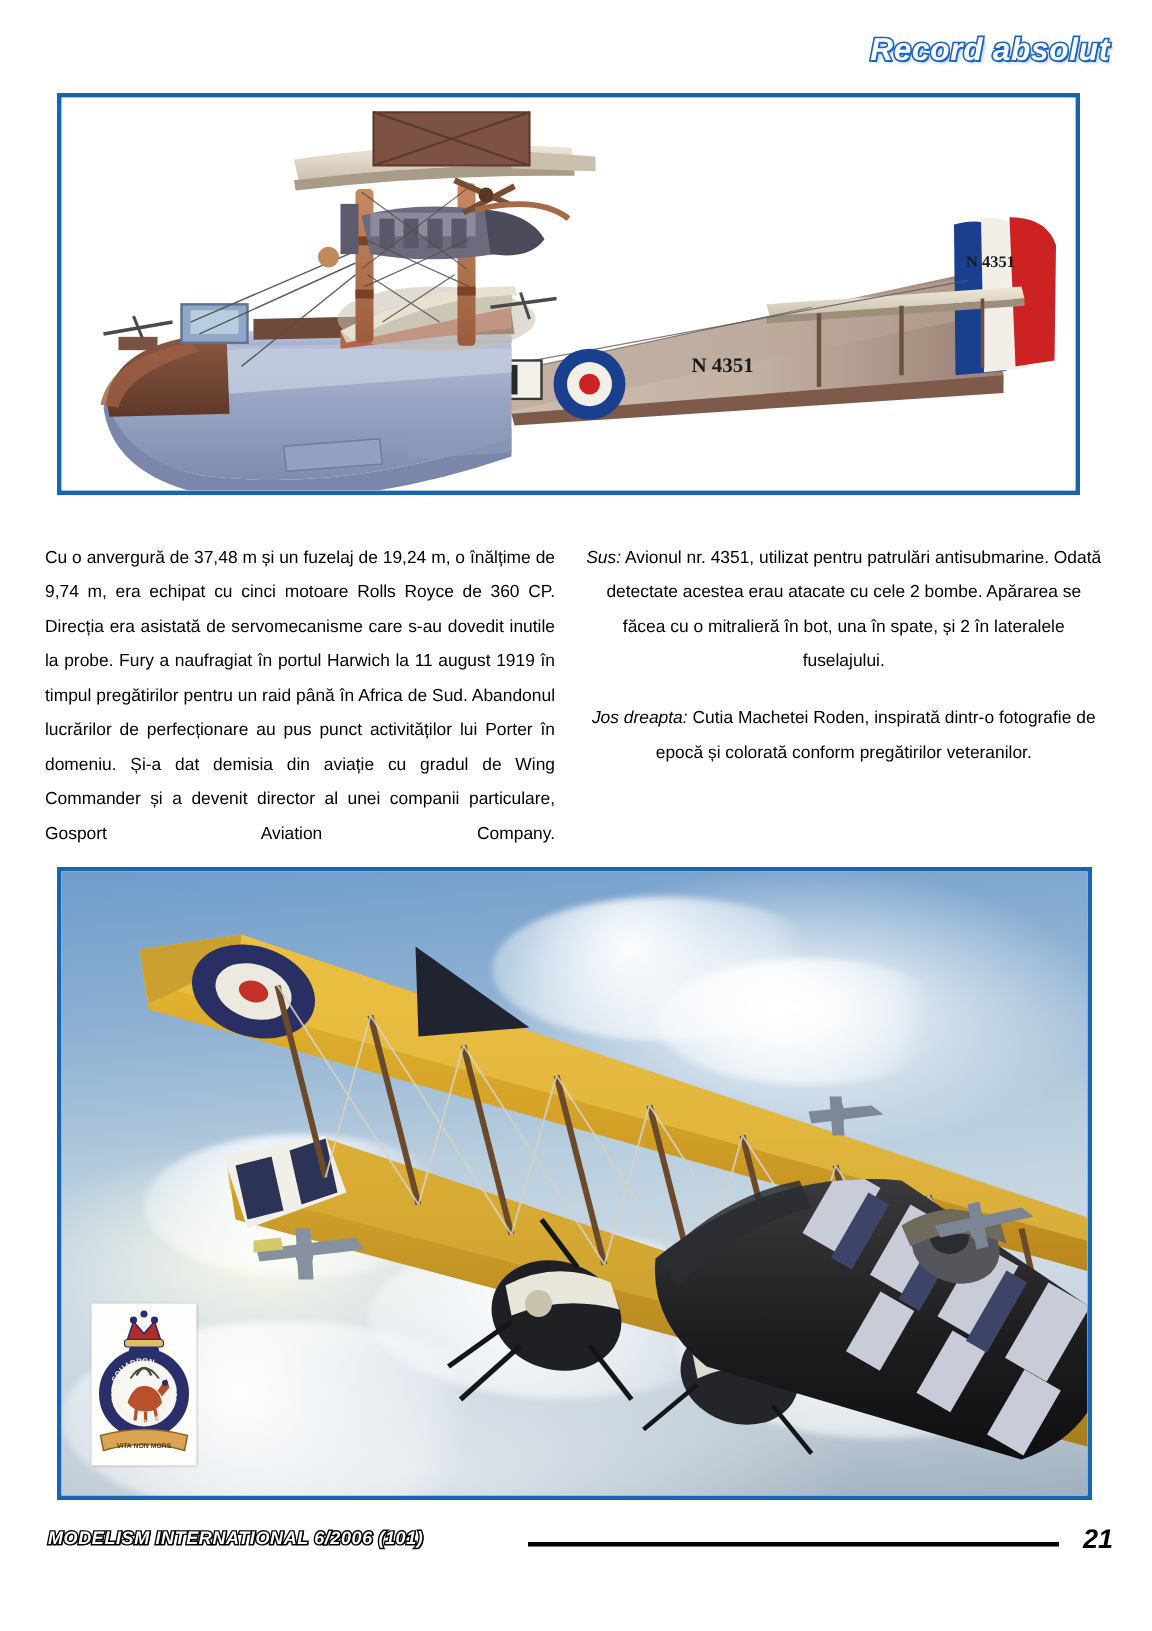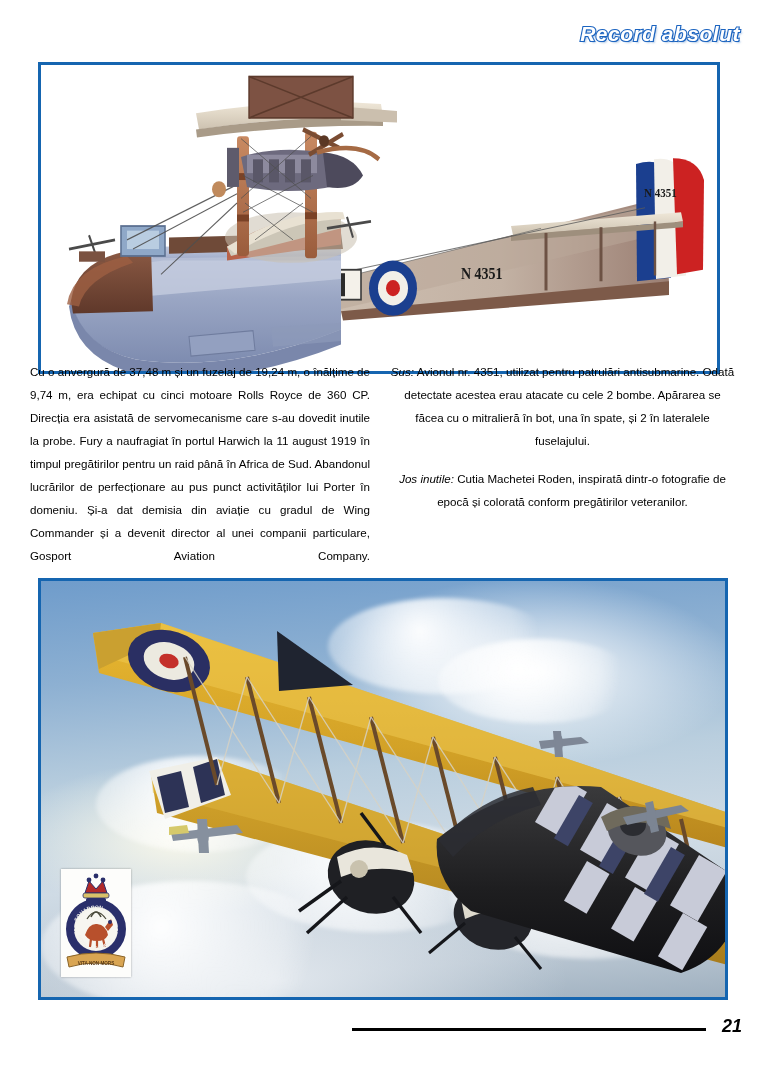--- a/index.html
+++ b/index.html
@@ -41,21 +41,21 @@
     position: absolute;
     border: 3px solid #1565b0;
     background: #ffffff;
     box-sizing: border-box;
     overflow: hidden;
   }
   #figure-top {
     left: 38px;
     top: 62px;
     width: 682px;
-    height: 312px;
+    height: 268px;
     padding-left: 44px;
   }
   #figure-bottom {
     left: 38px;
     top: 578px;
     width: 690px;
     height: 422px;
   }
 
   
@@ -330,21 +330,21 @@
 <div class="body-col" id="col-left">
   <p class="justified">Cu o anvergură de 37,48 m și un fuzelaj de 19,24 m, o înălțime de 9,74 m, era echipat cu cinci motoare Rolls Royce de 360 CP. Direcția era asistată de servomecanisme care s-au dovedit inutile la probe. Fury a naufragiat în portul Harwich la 11 august 1919 în timpul pregătirilor pentru un raid până în Africa de Sud. Abandonul lucrărilor de perfecționare au pus punct activităților lui Porter în domeniu. Și-a dat demisia din aviație cu gradul de Wing Commander și a devenit director al unei companii particulare, Gosport Aviation Company.</p>
   <p class="indented">A murit în octombrie 1919 la Brighton.</p>
 </div>
 
 <div class="body-col" id="col-right">
   <p>
     <span class="lead-italic">Sus:</span><span> Avionul nr. 4351, utilizat pentru patrulări antisubmarine. Odată detectate acestea erau atacate cu cele 2 bombe. Apărarea se făcea cu o mitralieră în bot, una în spate, și 2 în lateralele fuselajului.</span>
   </p>
   <p>
-    <span class="lead-italic">Jos inutile:</span><span> Cutia Machetei Roden, inspirată dintr-o fotografie de epocă și colorată conform pregătirilor veteranilor.</span>
+    <span class="lead-italic">Jos dreapta:</span><span> Cutia Machetei Roden, inspirată dintr-o fotografie de epocă și colorată conform pregătirilor veteranilor.</span>
   </p>
 </div>
 
 <div class="figure-frame" id="figure-bottom">
   <div class="paint-canvas">
 
     <div class="cloud" style="left:42%; top:4%;  width:230px; height:96px;"></div>
     <div class="cloud" style="left:58%; top:14%; width:200px; height:84px;"></div>
     <div class="cloud" style="left:8%;  top:42%; width:210px; height:96px;"></div>
     <div class="cloud" style="left:30%; top:58%; width:260px; height:110px;"></div>
@@ -533,15 +533,16 @@
         <g>
           <path d="M6 88 Q35 80 64 88 L62 98 Q35 90 8 98 Z" fill="#d9a552" stroke="#8a6428" stroke-width="1"></path>
           <text x="35" y="96" text-anchor="middle" font-family="Liberation Sans, sans-serif" font-size="4.6" font-weight="bold" fill="#5a3a14">VITA NON MORS</text>
         </g>
       </svg>
     </div>
   </div>
 </div>
 
 <div class="page-footer">
+  <span class="footer-title">MODELISM INTERNATIONAL 6/2006 (101)</span>
   <div class="footer-rule"></div>
   <span class="footer-page">21</span>
 </div>
 
 </body></html>

